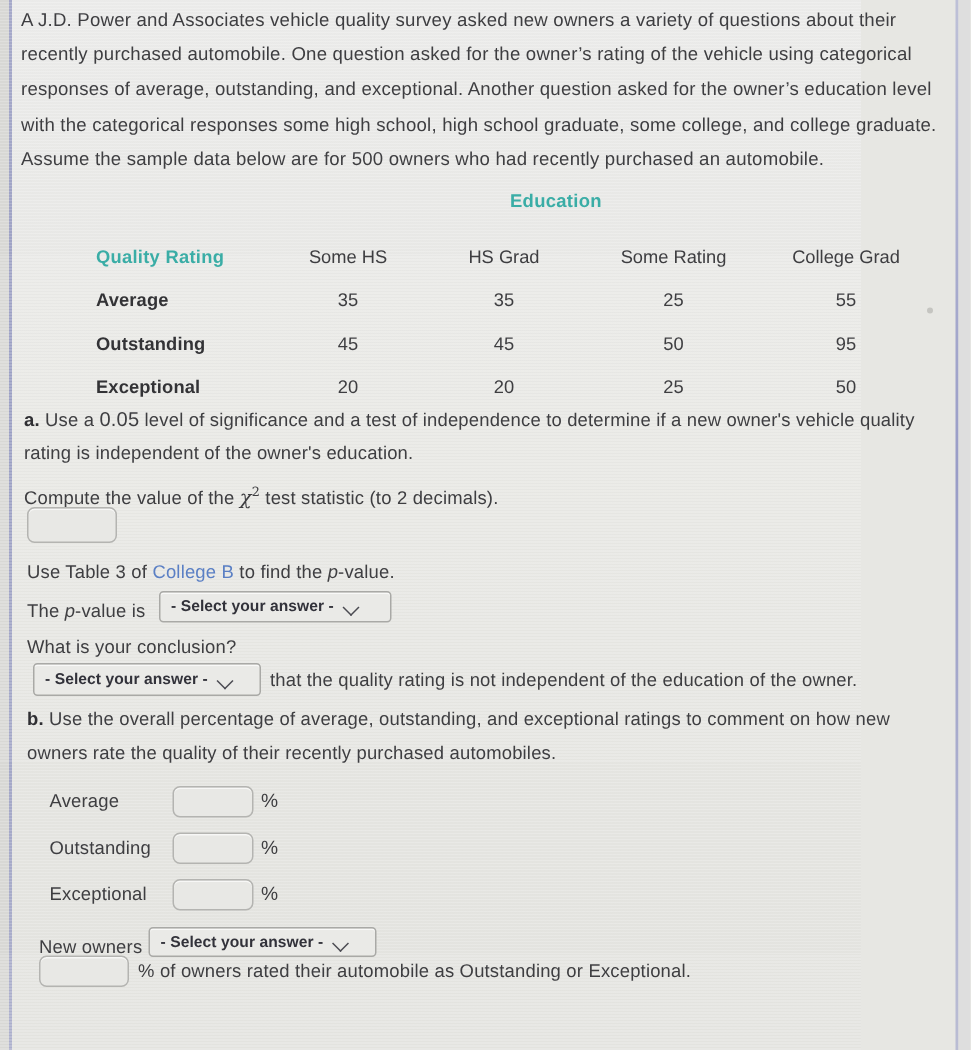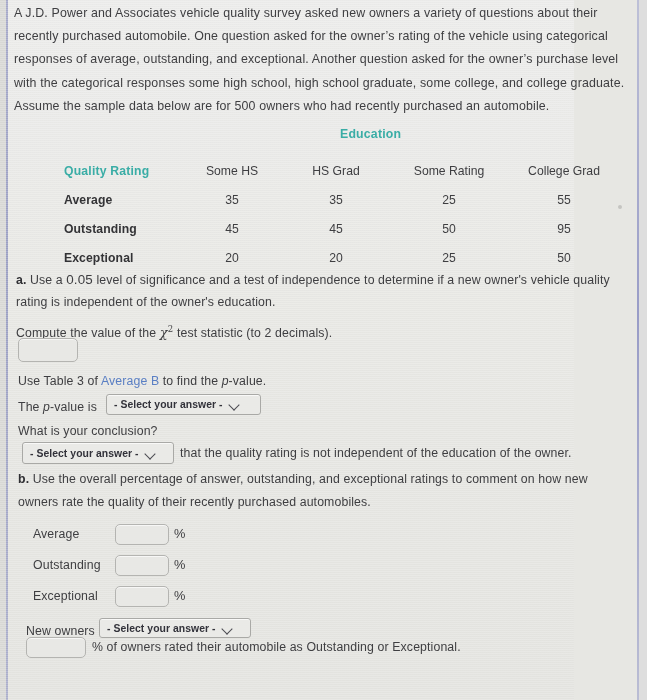--- a/index.html
+++ b/index.html
@@ -270,21 +270,21 @@
   <div class="content">
 
     <div class="intro">
       <div>
         <span>A J.D. Power and Associates vehicle quality survey asked new owners a variety of questions about their</span>
       </div>
       <div>
         <span>recently purchased automobile. One question asked for the owner’s rating of the vehicle using categorical</span>
       </div>
       <div>
-        <span>responses of average, outstanding, and exceptional. Another question asked for the owner’s purchase level</span>
+        <span>responses of average, outstanding, and exceptional. Another question asked for the owner’s education level</span>
       </div>
       <div>
         <span>with the categorical responses some high school, high school graduate, some college, and college graduate.</span>
       </div>
       <div>
         <span>Assume the sample data below are for 500 owners who had recently purchased an automobile.</span>
       </div>
     </div>
 
     <div class="edu-title">Education</div>
@@ -331,42 +331,42 @@
     </div>
     <div class="qline" style="left:16px; top:291px;">rating is independent of the owner's education.</div>
 
     <div class="qline" style="left:16px; top:318px;">
       <span>Compute the value of the </span><span class="chi"><span>χ</span><sup>2</sup></span><span> test statistic (to 2 decimals).</span>
     </div>
 
     <input class="txtbox txt-chi" type="text" value="" style="">
 
     <div class="qline" style="left:18px; top:370px;">
-      <span>Use Table 3 of </span><span class="link">Average B</span><span> to find the </span><i class="it">p</i><span>-value.</span>
+      <span>Use Table 3 of </span><span class="link">College B</span><span> to find the </span><i class="it">p</i><span>-value.</span>
     </div>
 
     <div class="qline" style="left:18px; top:396px;">
       <span>The </span><i class="it">p</i><span>-value is</span>
     </div>
 
     <div class="sel sel-pvalue">
       <span>- Select your answer -</span>
       <span class="chev"></span>
     </div>
 
     <div class="qline" style="left:18px; top:420px;">What is your conclusion?</div>
 
     <div class="sel sel-conclusion">
       <span>- Select your answer -</span>
       <span class="chev"></span>
     </div>
     <div class="inline-after" style="left:180px; top:446px;">that the quality rating is not independent of the education of the owner.</div>
 
     <div class="qline" style="left:18px; top:468px;">
-      <b class="lbl">b.</b><span> Use the overall percentage of answer, outstanding, and exceptional ratings to comment on how new</span>
+      <b class="lbl">b.</b><span> Use the overall percentage of average, outstanding, and exceptional ratings to comment on how new</span>
     </div>
     <div class="qline" style="left:18px; top:491px;">owners rate the quality of their recently purchased automobiles.</div>
 
     <div class="rowlabel rl-avg">Average</div>
     <div class="rowlabel rl-out">Outstanding</div>
     <div class="rowlabel rl-exc">Exceptional</div>
 
     <input class="txtbox txt-pct txt-avg" type="text" value="" style="">
     <input class="txtbox txt-pct txt-out" type="text" value="" style="">
     <input class="txtbox txt-pct txt-exc" type="text" value="" style="">

